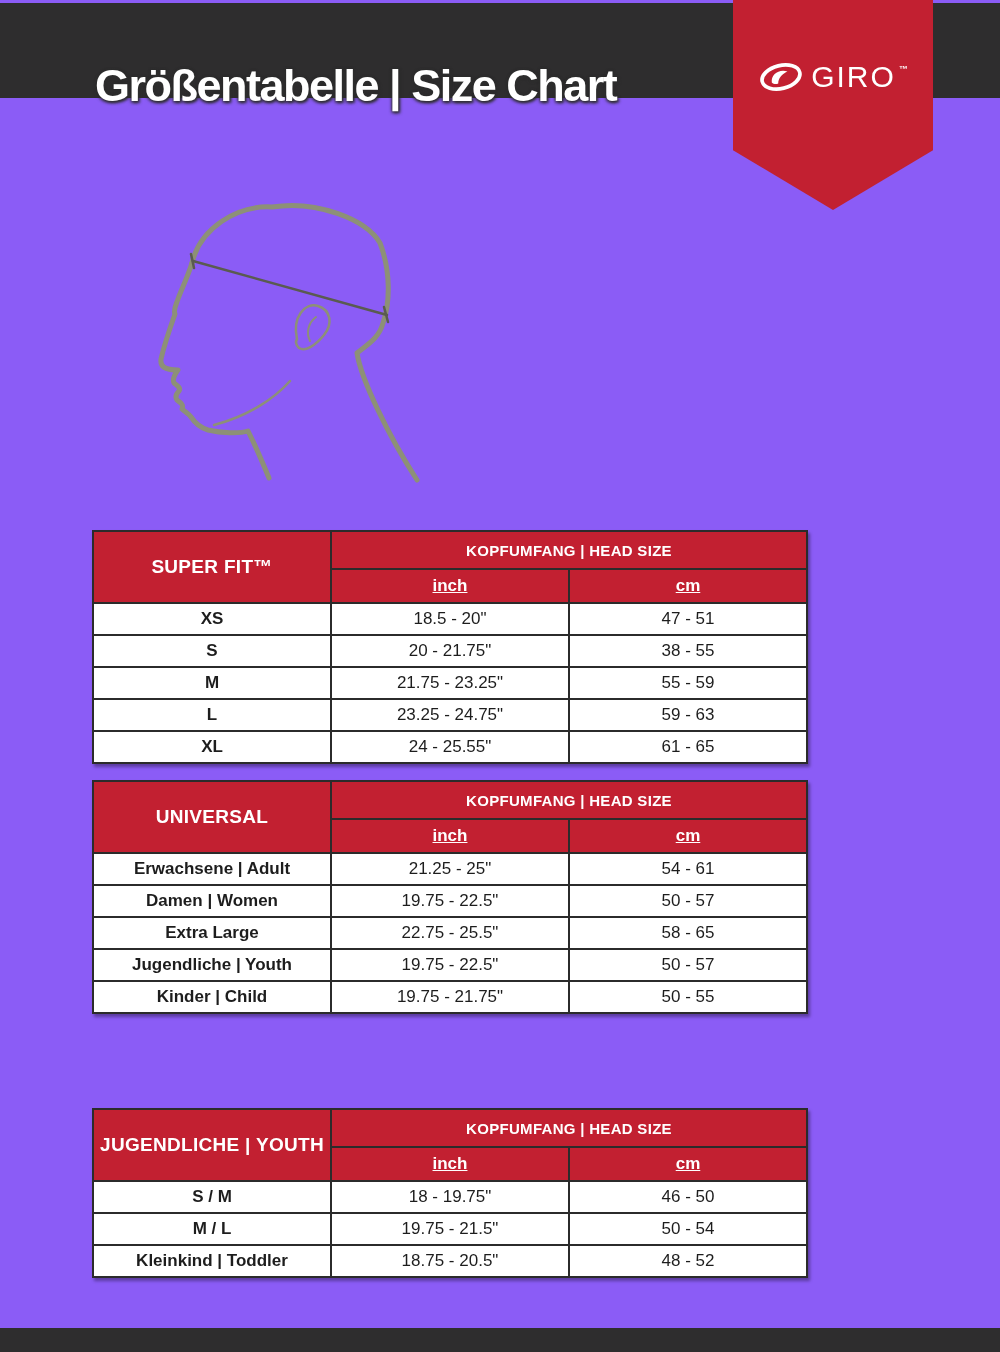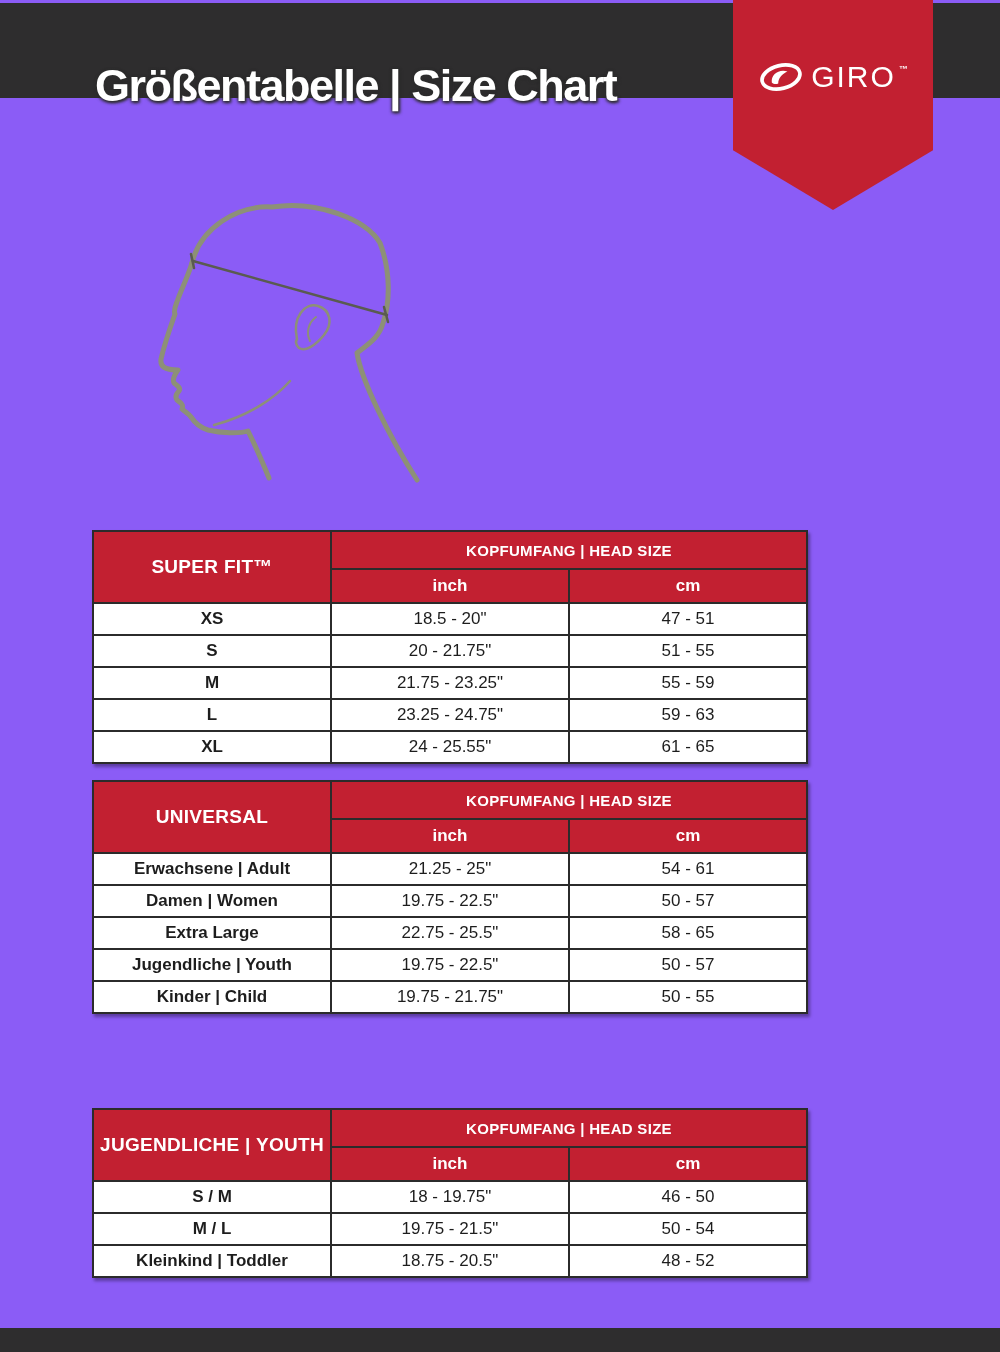--- a/index.html
+++ b/index.html
@@ -30,21 +30,21 @@
   .sketch{position:absolute;left:150px;top:195px;width:310px;height:300px;}
 
   
   .size-table{position:absolute;left:92px;width:716px;border-collapse:collapse;table-layout:fixed;
               background:#fff;box-shadow:2px 3px 3px rgba(0,0,0,.35);}
   .size-table col{width:33.33%;}
   .size-table th,.size-table td{border:2px solid #2b2b2b;text-align:center;vertical-align:middle;padding:0;}
   .size-table thead th{background:#c22031;color:#ffffff;}
   .group-cell{font-size:19px;font-weight:bold;letter-spacing:.3px;}
   .span-cell{height:36px;font-size:15px;font-weight:bold;letter-spacing:.3px;}
-  .sub-cell{height:32px;font-size:17px;font-weight:bold;}
+  .sub-cell{height:32px;font-size:17px;font-weight:bold;text-decoration:underline;}
   .size-table td{height:30px;font-size:17px;color:#1d1d1d;}
   .label-cell{font-weight:bold;}
   .t1{top:530px;} .t2{top:780px;} .t3{top:1108px;}
 </style>
 </head>
 <body>
 
 <div id="page">
 
   <div class="top-bar"></div>
@@ -95,21 +95,21 @@
     </thead>
     <tbody>
       <tr>
         <td class="label-cell">XS</td>
         <td>18.5 - 20"</td>
         <td>47 - 51</td>
       </tr>
       <tr>
         <td class="label-cell">S</td>
         <td>20 - 21.75"</td>
-        <td>51 - 55</td>
+        <td>38 - 55</td>
       </tr>
       <tr>
         <td class="label-cell">M</td>
         <td>21.75 - 23.25"</td>
         <td>55 - 59</td>
       </tr>
       <tr>
         <td class="label-cell">L</td>
         <td>23.25 - 24.75"</td>
         <td>59 - 63</td>

